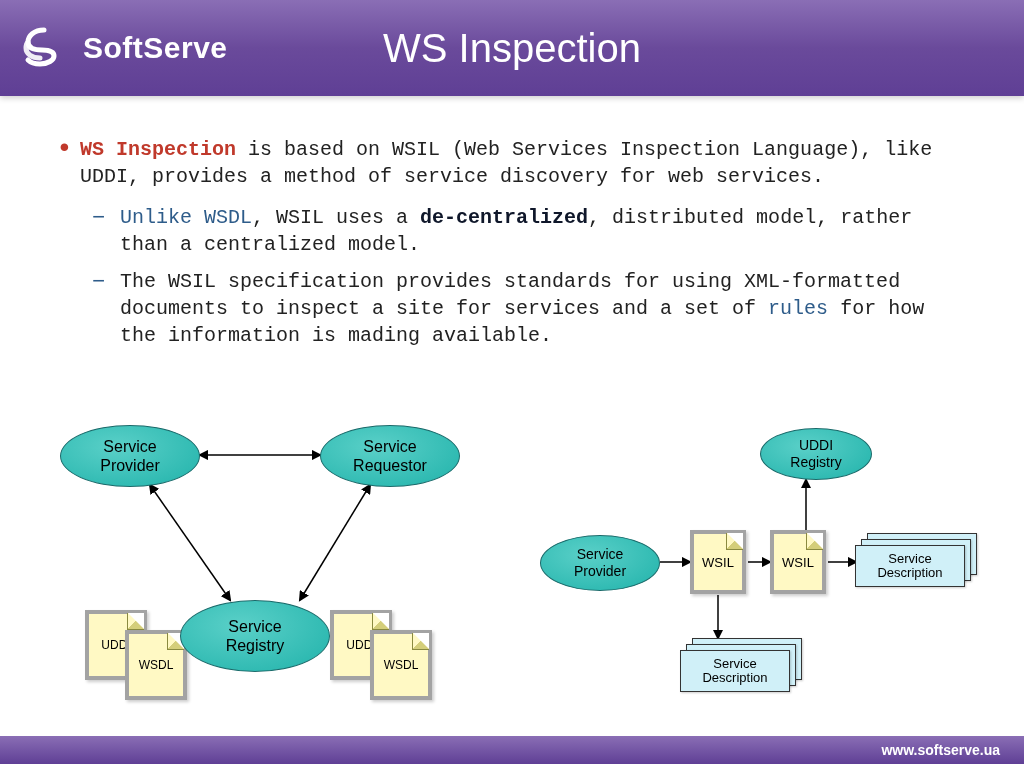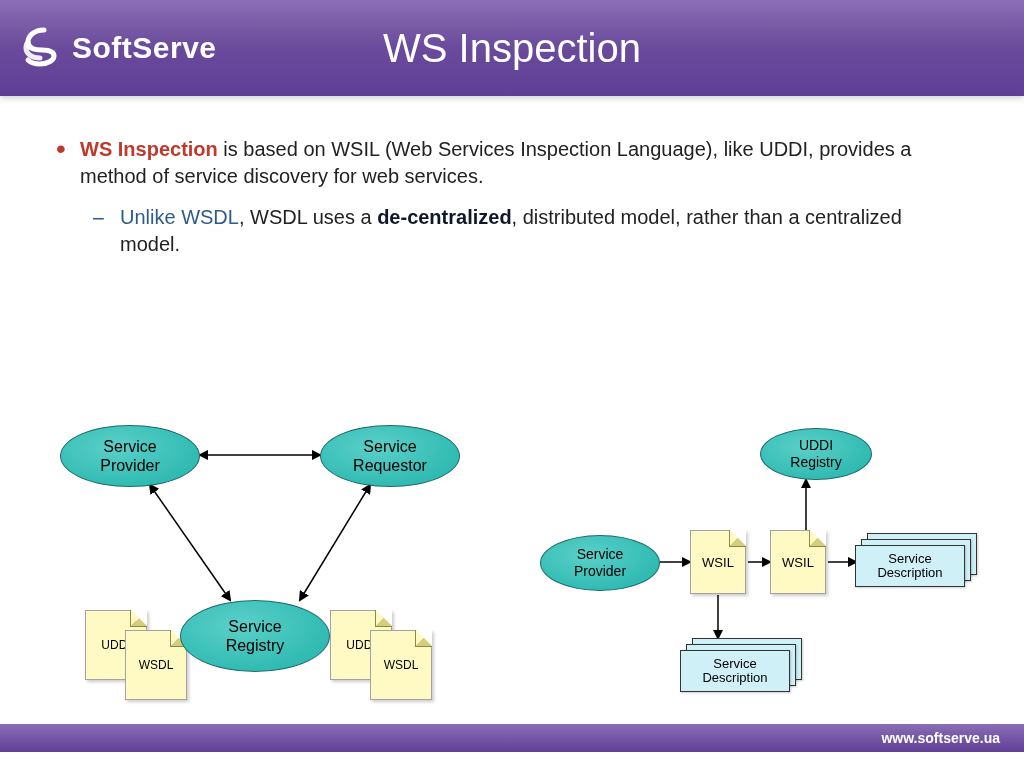--- a/index.html
+++ b/index.html
@@ -16,27 +16,27 @@
   .header {
     width: 100%;
     height: 96px;
     background: linear-gradient(to bottom, #8a6eb5 0%, #6a4a9b 50%, #5f3f95 100%);
     display: flex;
     align-items: center;
     padding: 0 20px;
     position: relative;
     box-shadow: 0 2px 6px rgba(0,0,0,.2);
   }
-  .logo { display: flex; align-items: center; gap: 4px; }
+  .logo { display: flex; align-items: center; gap: 15px; }
   .logo-mark { width: 48px; height: 48px; }
   .logo-text { color: #fff; font-weight: 700; font-size: 30px; letter-spacing: .5px; }
   .slide-title { color: #fff; font-size: 40px; font-weight: 400; position: absolute; left: 50%; transform: translateX(-50%); }
 
   
-  .content { padding: 40px 60px 0 80px; font-size: 20px; color: #222; }
+  .content { padding: 40px 60px 0 80px; font-size: 20px; color: #222; font-family: Liberation Mono, monospace; }
   .bullet-main { position: relative; margin-bottom: 14px; line-height: 1.35; }
   .bullet-main::before {
     content: "•"; color: #c0392b; position: absolute; left: -24px; top: -6px; font-size: 28px;
   }
   .strong-red { color: #c0392b; font-weight: 700; }
   .sub-list { margin-left: 40px; }
   .sub-item { position: relative; margin: 10px 0; line-height: 1.35; }
   .sub-item::before {
     content: "−"; position: absolute; left: -28px; top: 0; font-size: 22px; color: #2e5c8a;
   }
@@ -65,21 +65,21 @@
 
   
   .e-sp2 { left: 540px; top: 115px; width: 120px; height: 56px; font-size: 14px; }
   .e-uddi{ left: 760px; top: 8px;   width: 112px; height: 52px; font-size: 14px; }
 
   
   .doc {
     position: absolute;
     width: 62px; height: 70px;
     background: #fff9c4;
-    border: 1px solid #a3a3a3;
+    border: 4px solid #a3a3a3;
     display: flex; align-items: center; justify-content: center;
     font-size: 12px;
     color: #000;
     box-shadow: 2px 2px 3px rgba(0,0,0,.2);
   }
   .doc::after {
     content:"";
     position:absolute; right:-1px; top:-1px;
     width:0; height:0;
     border-top: 16px solid #fff;
@@ -121,21 +121,21 @@
   .stack .r.front { left:0;   top:0;  }
 
   .st1 { left: 855px; top: 125px; }
   .st2 { left: 680px; top: 230px; }
 
   
   .arrows { position:absolute; inset:0; width:100%; height:100%; pointer-events:none; }
 
   
   .footer {
-    position: absolute; bottom: 16px; left: 0; width: 100%; height: 28px;
+    position: absolute; bottom: 4px; left: 0; width: 100%; height: 28px;
     background: linear-gradient(to bottom, #8a6eb5, #5f3f95);
     color: #fff; font-size: 14px; font-weight: 700;
     display: flex; align-items: center; justify-content: flex-end;
     padding: 0 24px;
   }
 </style>
 </head>
 <body>
 
 <div class="header">
@@ -148,21 +148,24 @@
   </div>
   <div class="slide-title">WS Inspection</div>
 </div>
 
 <div class="content">
   <div class="bullet-main">
     <span class="strong-red">WS Inspection</span><span> is based on WSIL (Web Services Inspection Language), like UDDI, provides a method of service discovery for web services.</span>
   </div>
   <div class="sub-list">
     <div class="sub-item">
-      <span class="blue">Unlike WSDL</span><span>, WSDL uses a </span><span class="blue-bold">de-centralized</span><span>, distributed model, rather than a centralized model.</span>
+      <span class="blue">Unlike WSDL</span><span>, WSIL uses a </span><span class="blue-bold">de-centralized</span><span>, distributed model, rather than a centralized model.</span>
+    </div>
+    <div class="sub-item">
+      <span>The WSIL specification provides standards for using XML-formatted documents to inspect a site for services and a set of </span><span class="blue">rules</span><span> for how the information is mading available.</span>
     </div>
   </div>
 </div>
 
 <div class="diagrams">
 
   <svg class="arrows">
     <defs>
       <marker id="ah" viewBox="0 0 10 10" refX="8" refY="5" markerWidth="7" markerHeight="7" orient="auto">
         <path d="M0,0 L10,5 L0,10 z" fill="#000"></path>

